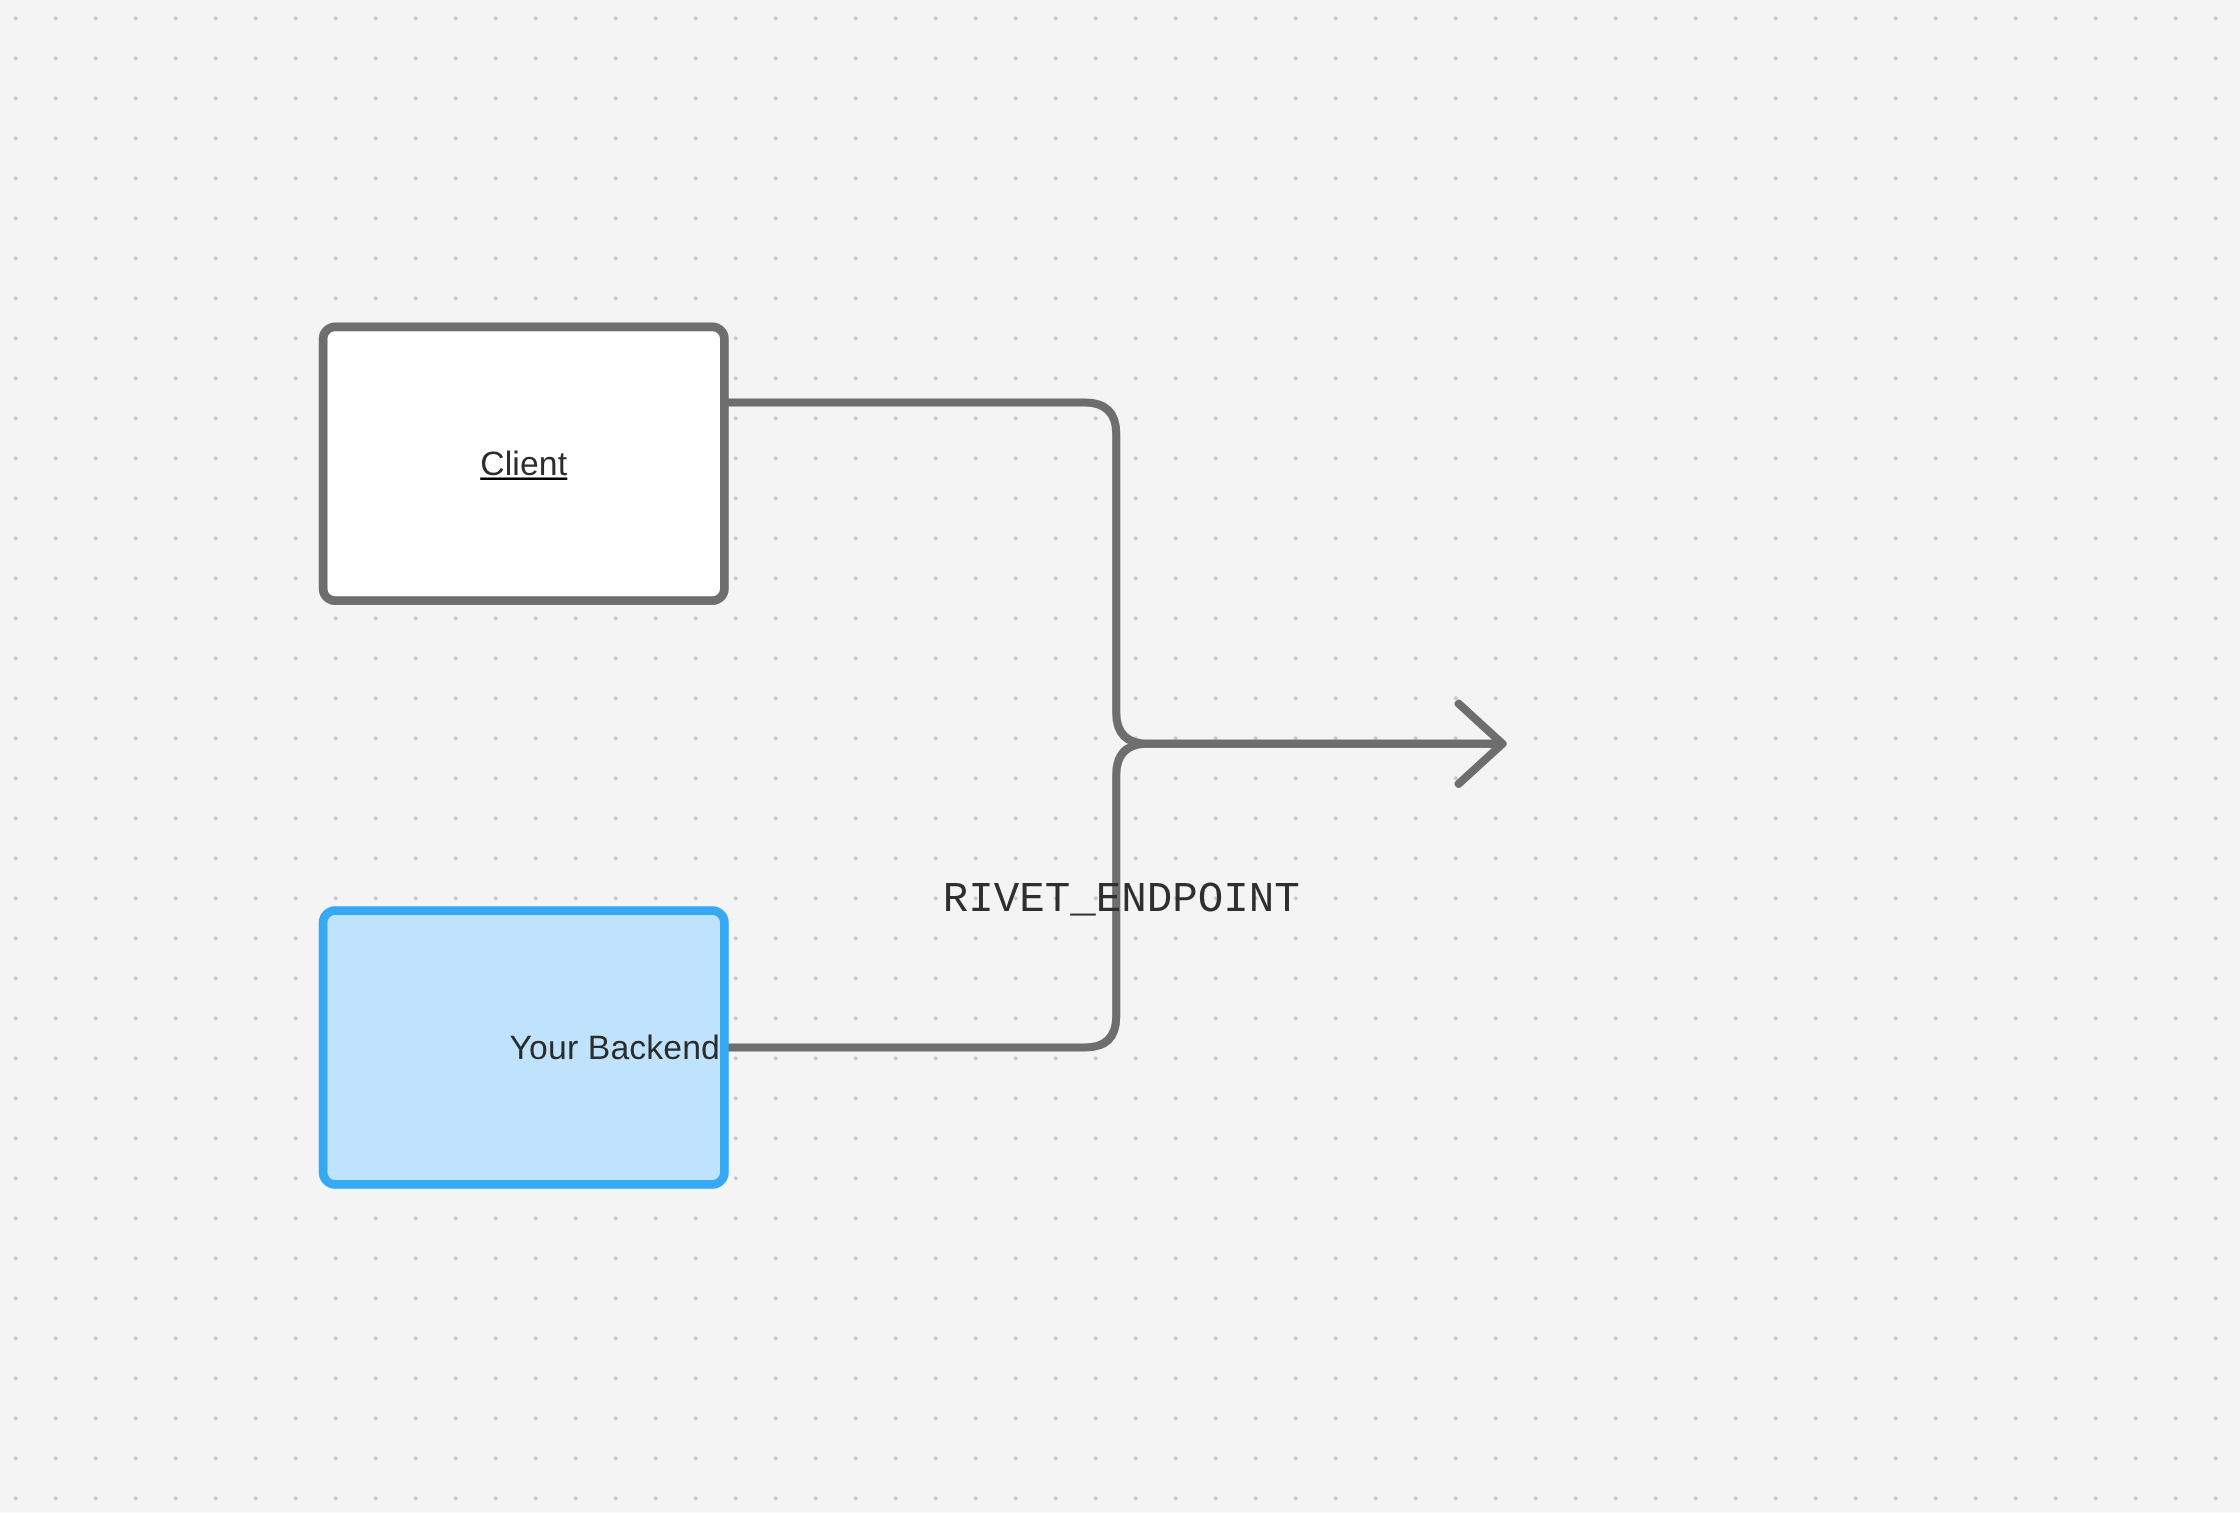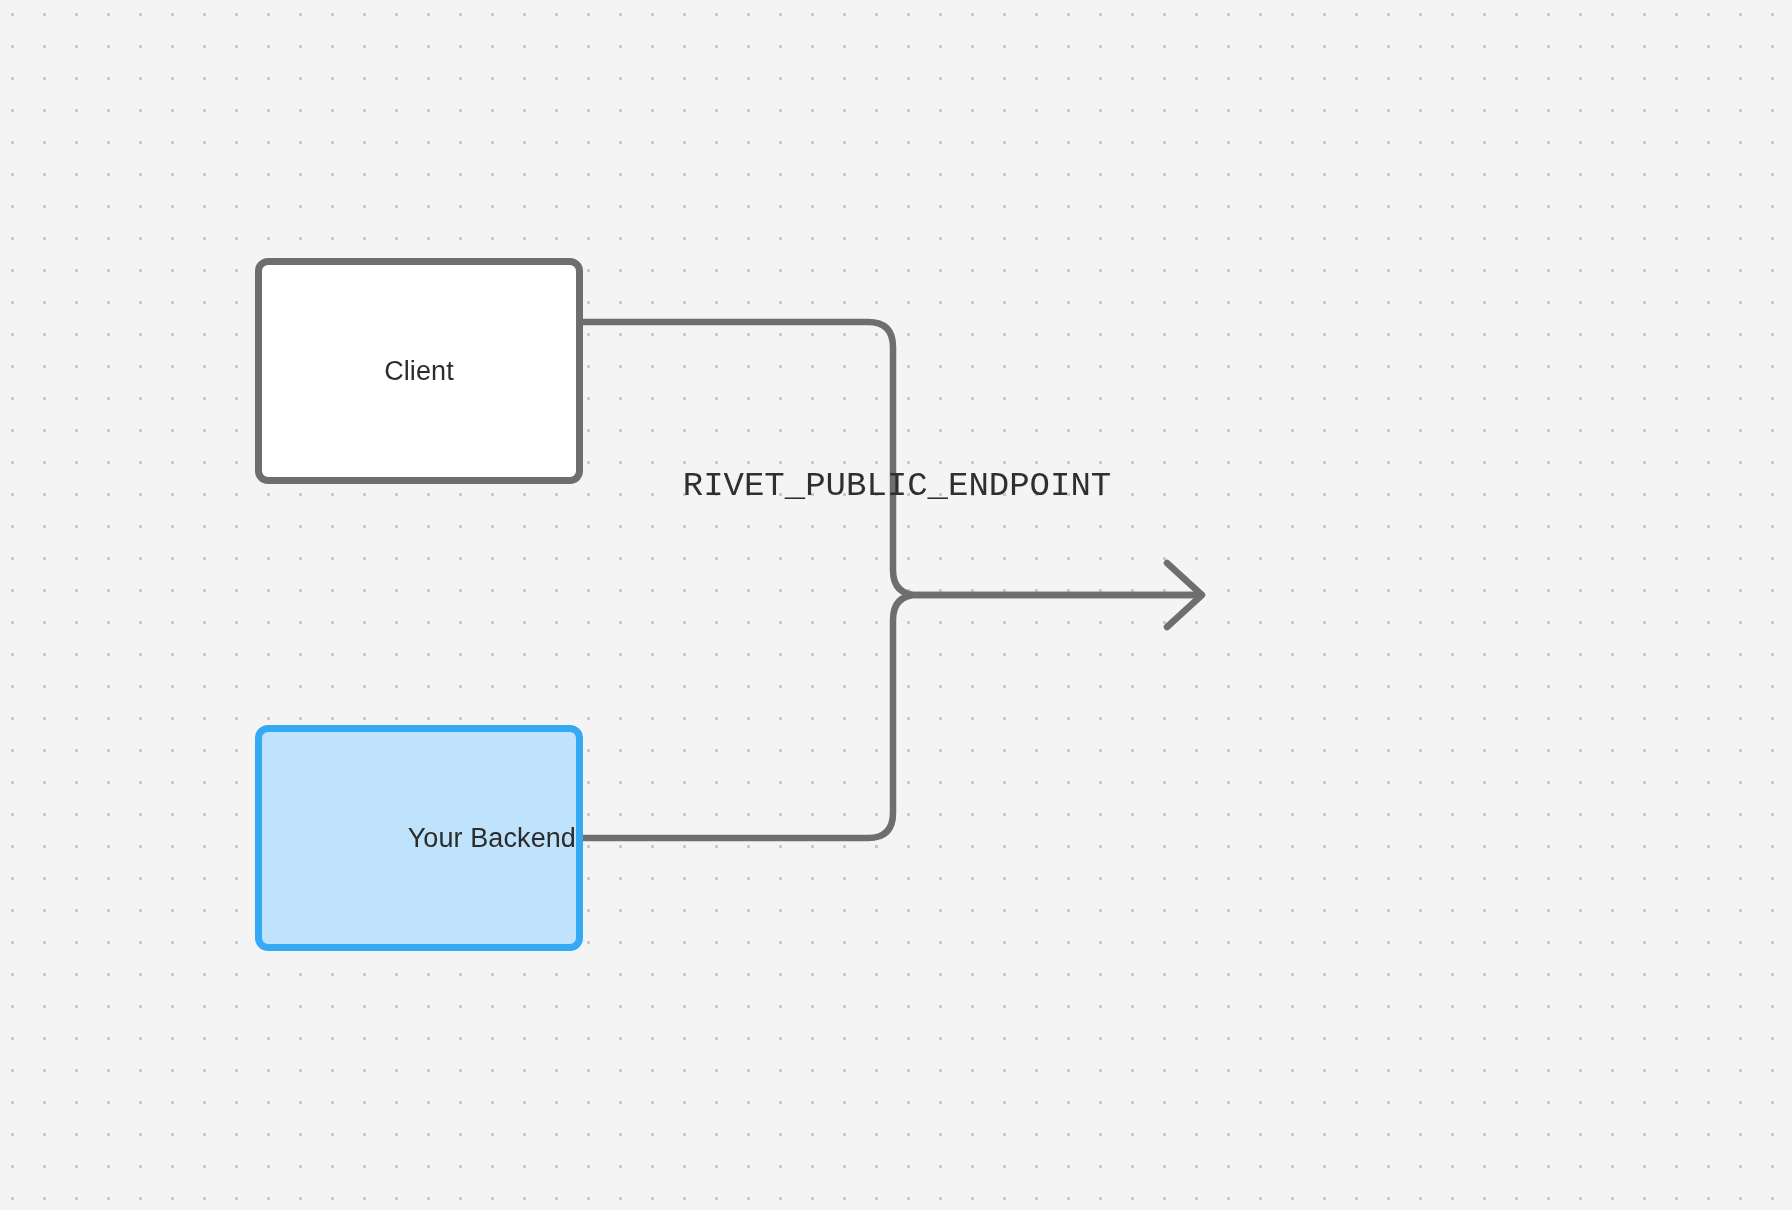--- a/index.html
+++ b/index.html
@@ -46,20 +46,21 @@
     letter-spacing: 0.1px;
     white-space: nowrap;
   }
   #node-client {
     left: 255px;
     top: 258px;
     width: 328px;
     height: 226px;
     background: #ffffff;
     border-color: #6e6e6e;
+    text-decoration: underline;
   }
   #node-backend {
     left: 255px;
     top: 725px;
     width: 328px;
     height: 226px;
     background: #bfe3fc;
     border-color: #36a9f5;
     justify-content: flex-end;
   }
@@ -116,16 +117,16 @@
 
   <div class="node" id="node-client">
     <span class="node-label">Client</span>
   </div>
 
   <div class="node" id="node-backend">
     <span class="node-label">Your Backend</span>
   </div>
 
 
-  <div class="edge-label" id="label-public-endpoint">RIVET_PUBLIC_ENDPOINT</div>
 
+  <div class="edge-label" id="label-endpoint">RIVET_ENDPOINT</div>
 
 </div>
 
 </body></html>

